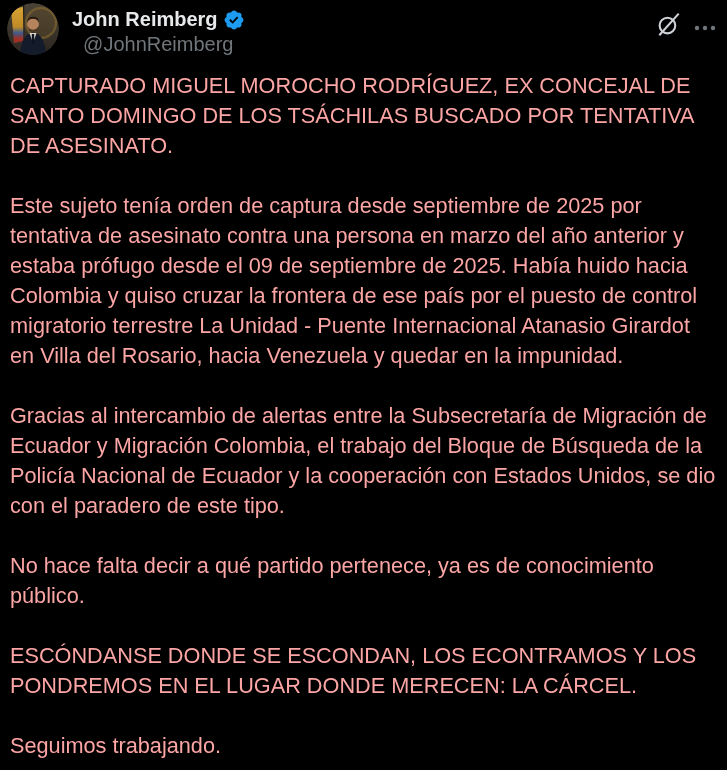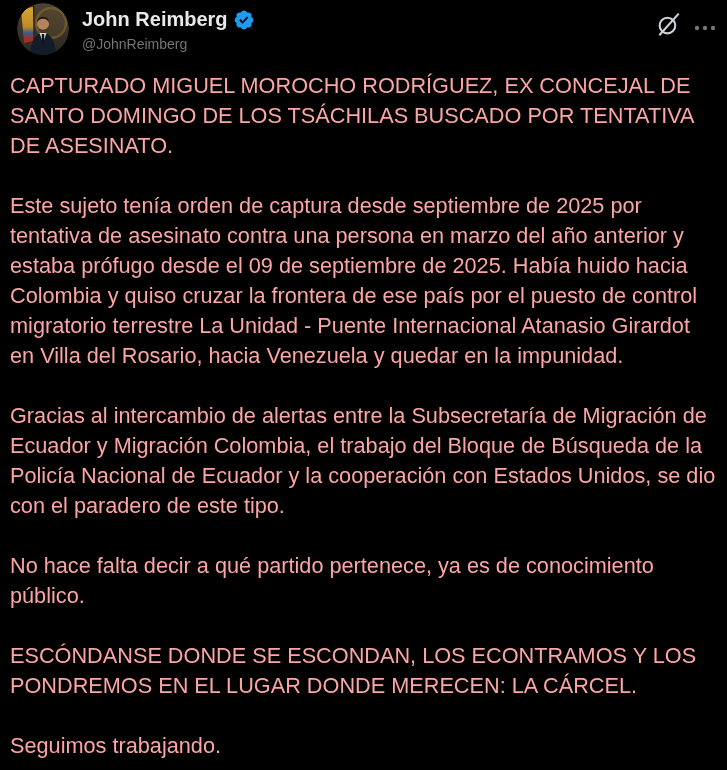--- a/index.html
+++ b/index.html
@@ -11,25 +11,26 @@
     position: relative;
     width: 727px;
     height: 770px;
     background: #000000;
     overflow: hidden;
     font-family: "Liberation Sans", sans-serif;
   }
   .header {
     position: absolute;
     top: 3px;
-    left: 17px;
+    left: 7px;
     right: 7px;
     height: 54px;
     display: flex;
     align-items: flex-start;
+    text-align: center;
   }
   .avatar {
     width: 52px;
     height: 52px;
     border-radius: 50%;
     overflow: hidden;
     flex: 0 0 auto;
     cursor: pointer;
   }
   .avatar svg { display: block; }
@@ -51,21 +52,21 @@
     line-height: 24px;
     cursor: pointer;
   }
   .badge {
     display: inline-flex;
     align-items: center;
     margin-top: 1px;
   }
   .handle {
     color: #71767b;
-    font-size: 14px;
+    font-size: 20px;
     line-height: 24px;
     margin-top: 1px;
     cursor: pointer;
   }
   .header-actions {
     position: absolute;
     top: 7px;
     right: 2px;
     display: flex;
     align-items: flex-start;

